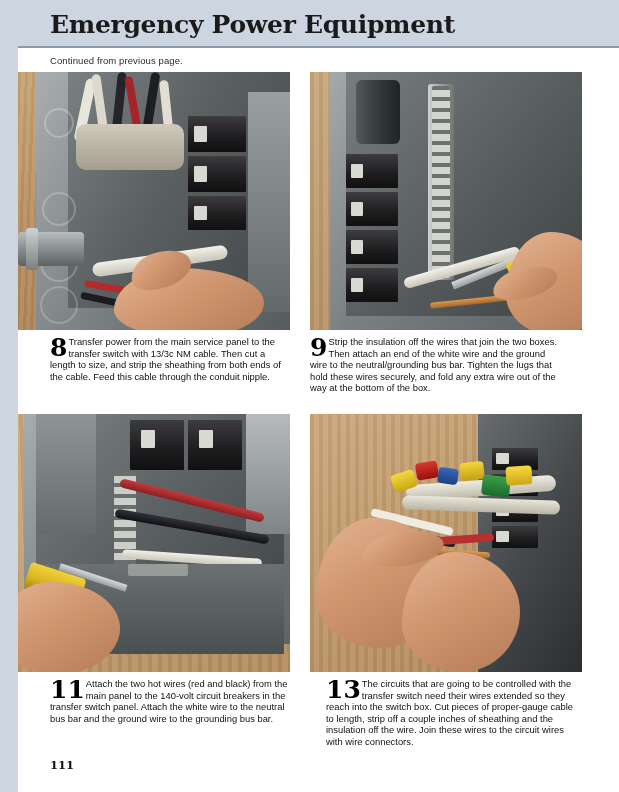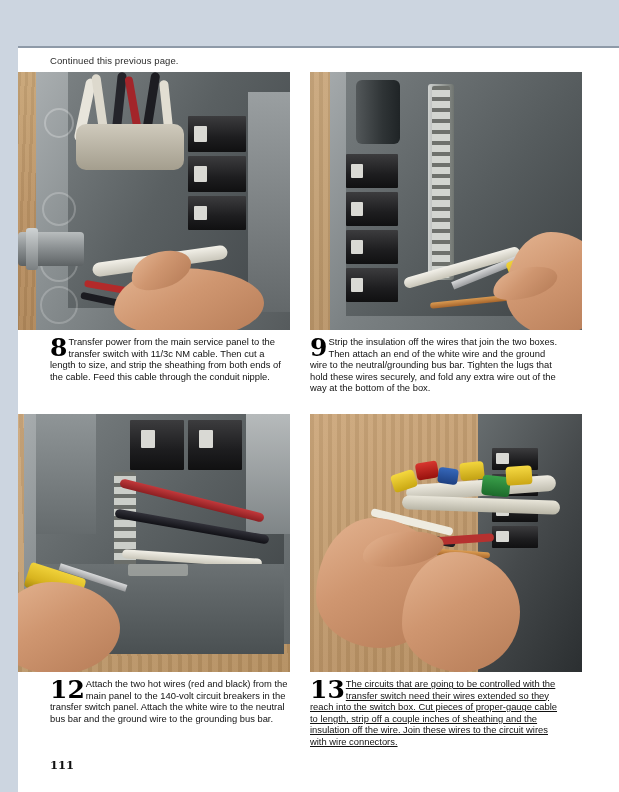--- a/index.html
+++ b/index.html
@@ -148,21 +148,22 @@
   }
 </style>
 </head>
 <body>
 
 <div class="page">
   <div class="page-white"></div>
   <div class="header-band"></div>
   <div class="header-rule"></div>
 
-  <div class="continued">Continued this previous page.</div>
+  <div class="title">Emergency Power Equipment</div>
+  <div class="continued">Continued from previous page.</div>
 
   <div class="photo" style="left:18px; top:72px; width:272px; height:258px;">
     <div class="sky wood"></div>
 
     <div class="panelbox" style="left:18px; top:0px; width:254px; height:258px;
                 background:linear-gradient(120deg,#a9aeb0 0%,#8b9193 30%,#6d7375 65%,#565b5d 100%);"></div>
     <div class="panelbox inner" style="left:50px; top:0px; width:222px; height:236px;
                 background:linear-gradient(120deg,#7a8082 0%,#5a6062 45%,#42474a 100%);"></div>
 
     <div style="position:absolute;left:26px;top:36px;width:26px;height:26px;border-radius:50%;border:2px solid rgba(255,255,255,0.25);"></div>
@@ -234,21 +235,21 @@
 
     <div class="shaft" style="left:140px;top:196px;width:74px;height:8px;transform:rotate(-22deg);"></div>
     <div class="driver-handle" style="left:198px;top:178px;width:66px;height:28px;transform:rotate(-22deg);"></div>
 
     <div class="hand" style="left:196px;top:160px;width:100px;height:104px;"></div>
     <div class="hand" style="left:182px;top:196px;width:66px;height:30px;transform:rotate(-14deg);"></div>
   </div>
 
   <div class="caption" style="left:50px; top:336px; width:240px;">
     <span class="stepnum">8</span>
-    <span>Transfer power from the main service panel to the transfer switch with 11/3c NM cable. Then cut a length to size, and strip the sheathing from both ends of the cable. Feed this cable through the conduit nipple.</span>
+    <span>Transfer power from the main service panel to the transfer switch with 13/3c NM cable. Then cut a length to size, and strip the sheathing from both ends of the cable. Feed this cable through the conduit nipple.</span>
   </div>
 
   <div class="caption" style="left:310px; top:336px; width:248px;">
     <span class="stepnum">9</span>
     <span>Strip the insulation off the wires that join the two boxes. Then attach an end of the white wire and the ground wire to the neutral/grounding bus bar. Tighten the lugs that hold these wires securely, and fold any extra wire out of the way at the bottom of the box.</span>
   </div>
 
   <div class="photo" style="left:18px; top:414px; width:272px; height:258px;">
     <div class="sky wood" style="background:repeating-linear-gradient(88deg,rgba(0,0,0,0.05) 0 4px,rgba(255,255,255,0.05) 4px 10px),linear-gradient(150deg,#cda97d,#b38d5e);"></div>
 
@@ -313,23 +314,23 @@
     <div class="wire" style="left:58px;top:118px;width:88px;height:8px;background:#1e1e23;transform:rotate(10deg);"></div>
     <div class="wire" style="left:104px;top:122px;width:80px;height:8px;background:#b6312f;transform:rotate(-4deg);"></div>
     <div class="wire" style="left:110px;top:136px;width:70px;height:6px;background:linear-gradient(180deg,#dc9d52,#a9672b);transform:rotate(4deg);"></div>
 
     <div class="hand" style="left:6px;top:104px;width:128px;height:130px;"></div>
     <div class="hand" style="left:92px;top:138px;width:118px;height:120px;"></div>
     <div class="hand" style="left:52px;top:118px;width:82px;height:34px;transform:rotate(-8deg);"></div>
   </div>
 
   <div class="caption" style="left:50px; top:678px; width:240px;">
-    <span class="stepnum">12</span>
+    <span class="stepnum">11</span>
     <span>Attach the two hot wires (red and black) from the main panel to the 140-volt circuit breakers in the transfer switch panel. Attach the white wire to the neutral bus bar and the ground wire to the grounding bus bar.</span>
   </div>
 
-  <div class="caption" style="left:310px; top:678px; width:248px;text-decoration:underline;">
+  <div class="caption" style="left:326px; top:678px; width:248px;">
     <span class="stepnum">13</span>
     <span>The circuits that are going to be controlled with the transfer switch need their wires extended so they reach into the switch box. Cut pieces of proper-gauge cable to length, strip off a couple inches of sheathing and the insulation off the wire. Join these wires to the circuit wires with wire connectors.</span>
   </div>
 
   <div class="folio">111</div>
 </div>
 
 </body></html>

